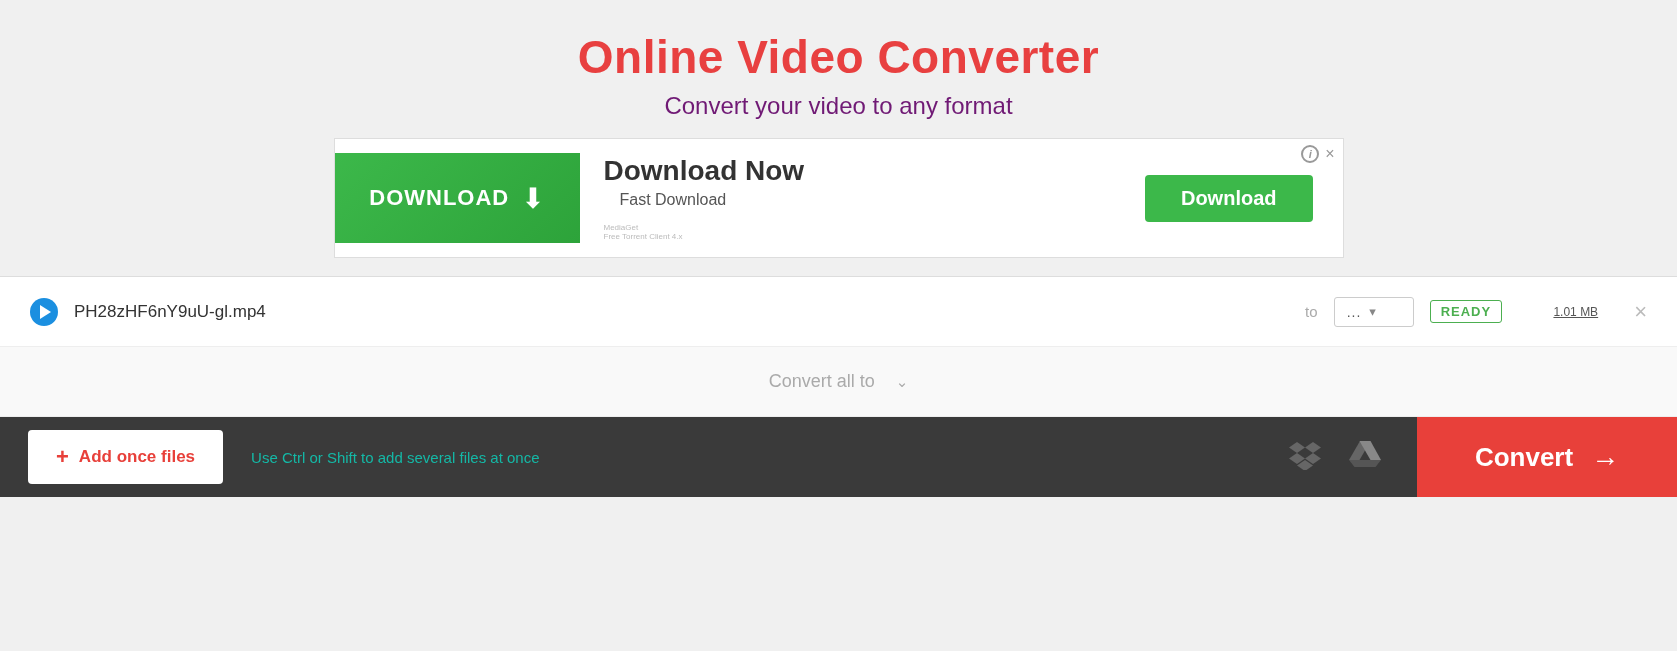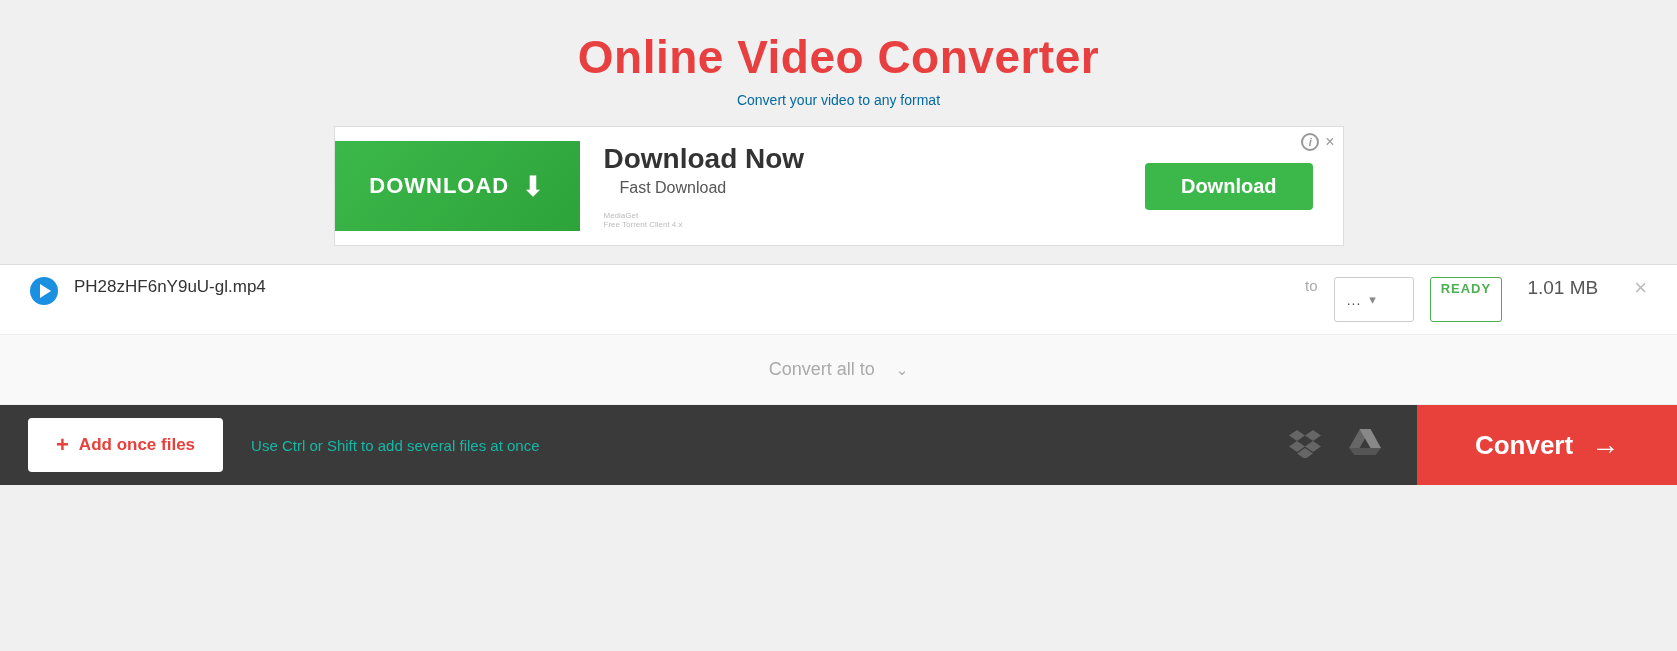--- a/index.html
+++ b/index.html
@@ -25,22 +25,22 @@
       text-align: center;
       padding: 30px 0 18px;
     }
     .header-title {
       font-size: 46px;
       font-weight: bold;
       color: #e84040;
       letter-spacing: 0.5px;
     }
     .header-subtitle {
-      font-size: 14px;
-      color: #0369a1;
+      font-size: 24px;
+      color: #701a75;
       margin-top: 8px;
     }
 
     
     .ad-banner {
       width: 1010px;
       background: #fff;
       border: 1px solid #ddd;
       display: flex;
       align-items: center;
@@ -136,20 +136,21 @@
     
     .converter-area {
       width: 1677px;
       background: #fff;
       border-top: 1px solid #ddd;
     }
 
     
     .file-row {
       display: flex;
+      align-items: center;
       padding: 12px 30px;
       height: 70px;
       border-bottom: 1px solid #eee;
       gap: 16px;
     }
     .file-play-icon {
       width: 28px;
       height: 28px;
       border-radius: 50%;
       background: #1b8fe0;
@@ -198,24 +199,25 @@
     .ready-badge {
       border: 1px solid #4caf50;
       color: #4caf50;
       font-size: 13px;
       font-weight: bold;
       padding: 3px 10px;
       border-radius: 3px;
       letter-spacing: 1px;
     }
     .file-size {
-      font-size: 19px;
+      font-size: 12px;
       color: #555;
       min-width: 80px;
       text-align: right;
+      text-decoration: underline;
     }
     .file-close-btn {
       font-size: 22px;
       color: #bbb;
       cursor: pointer;
       margin-left: 20px;
       line-height: 1;
     }
 
     

